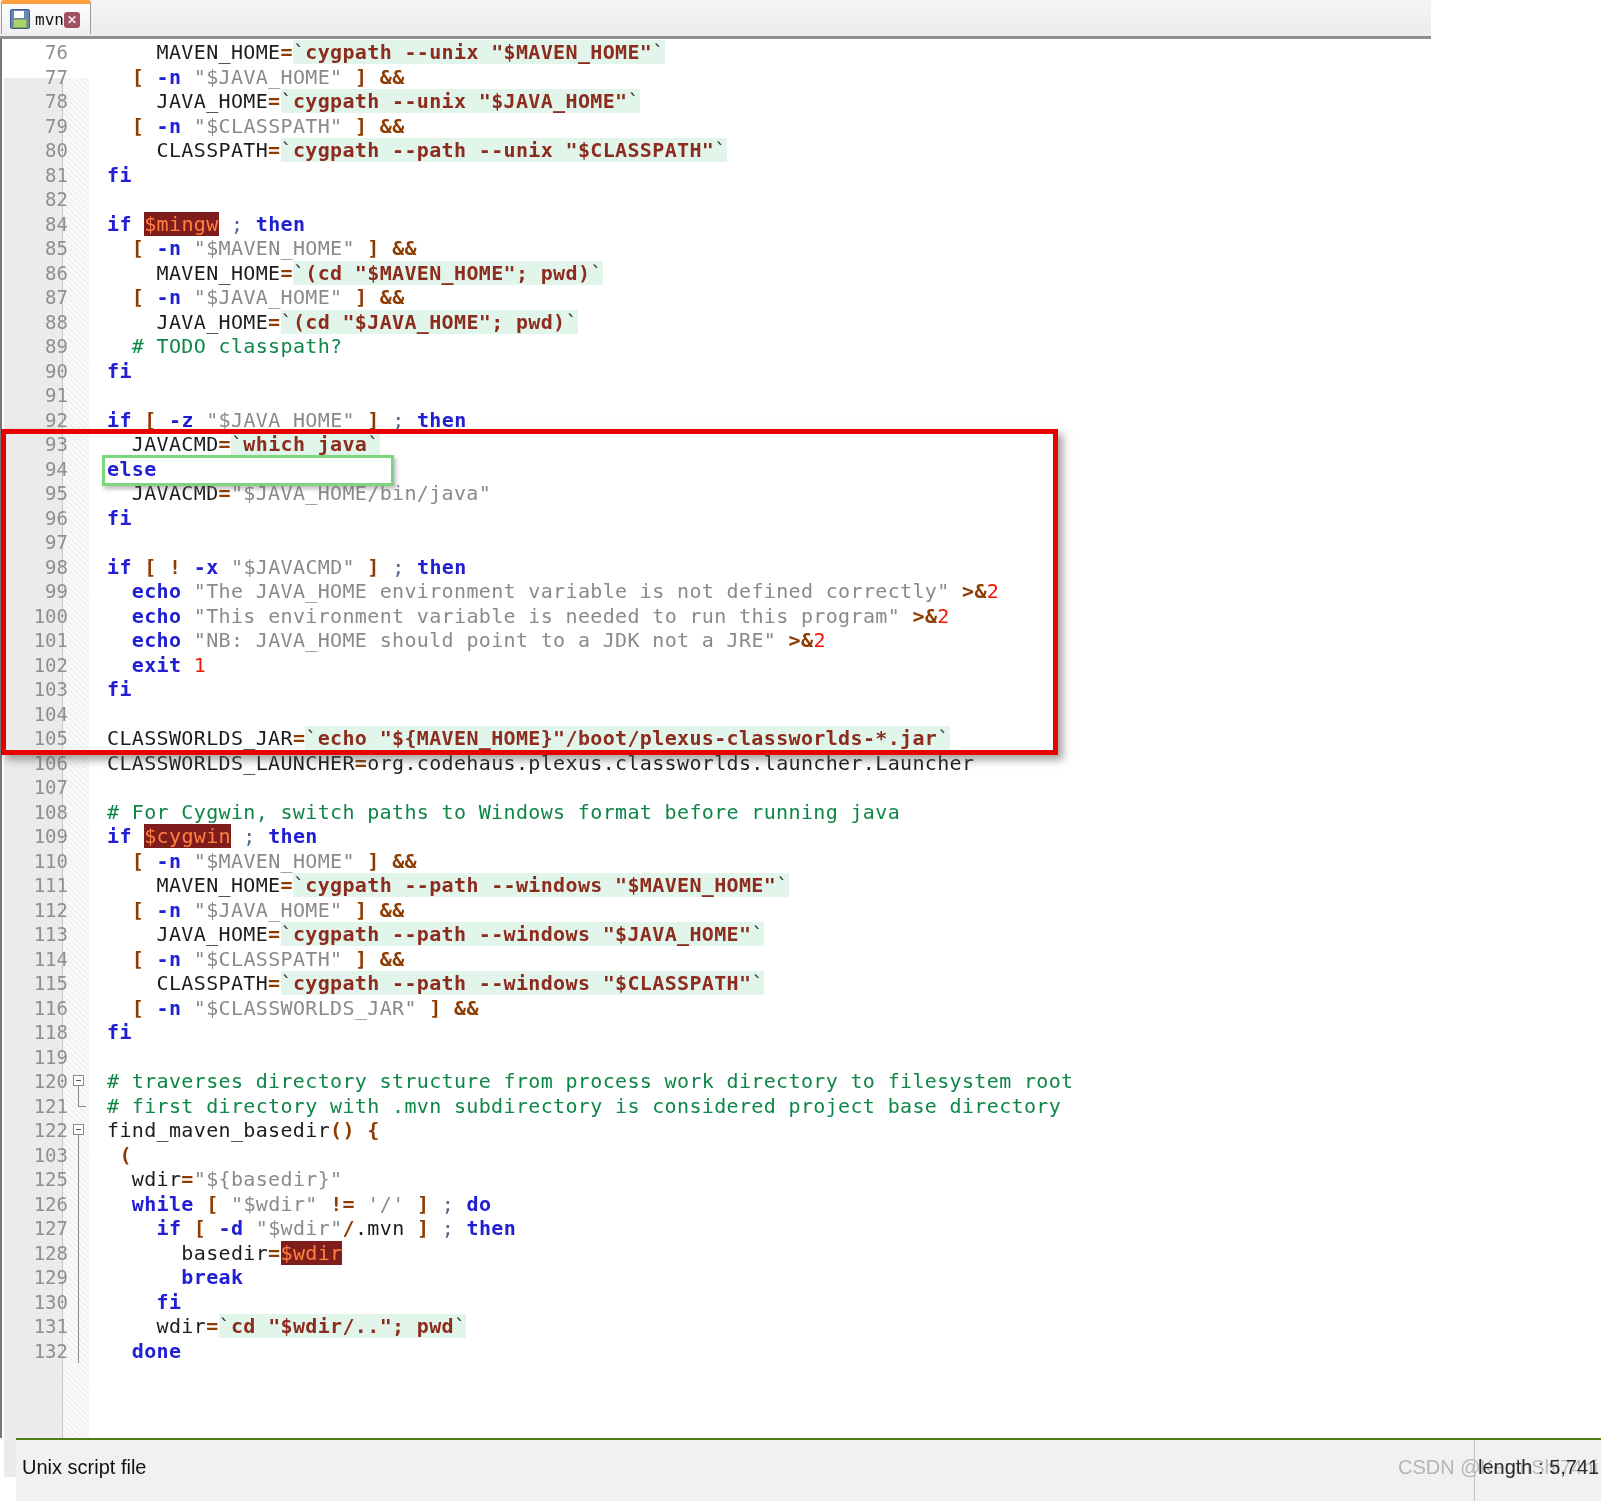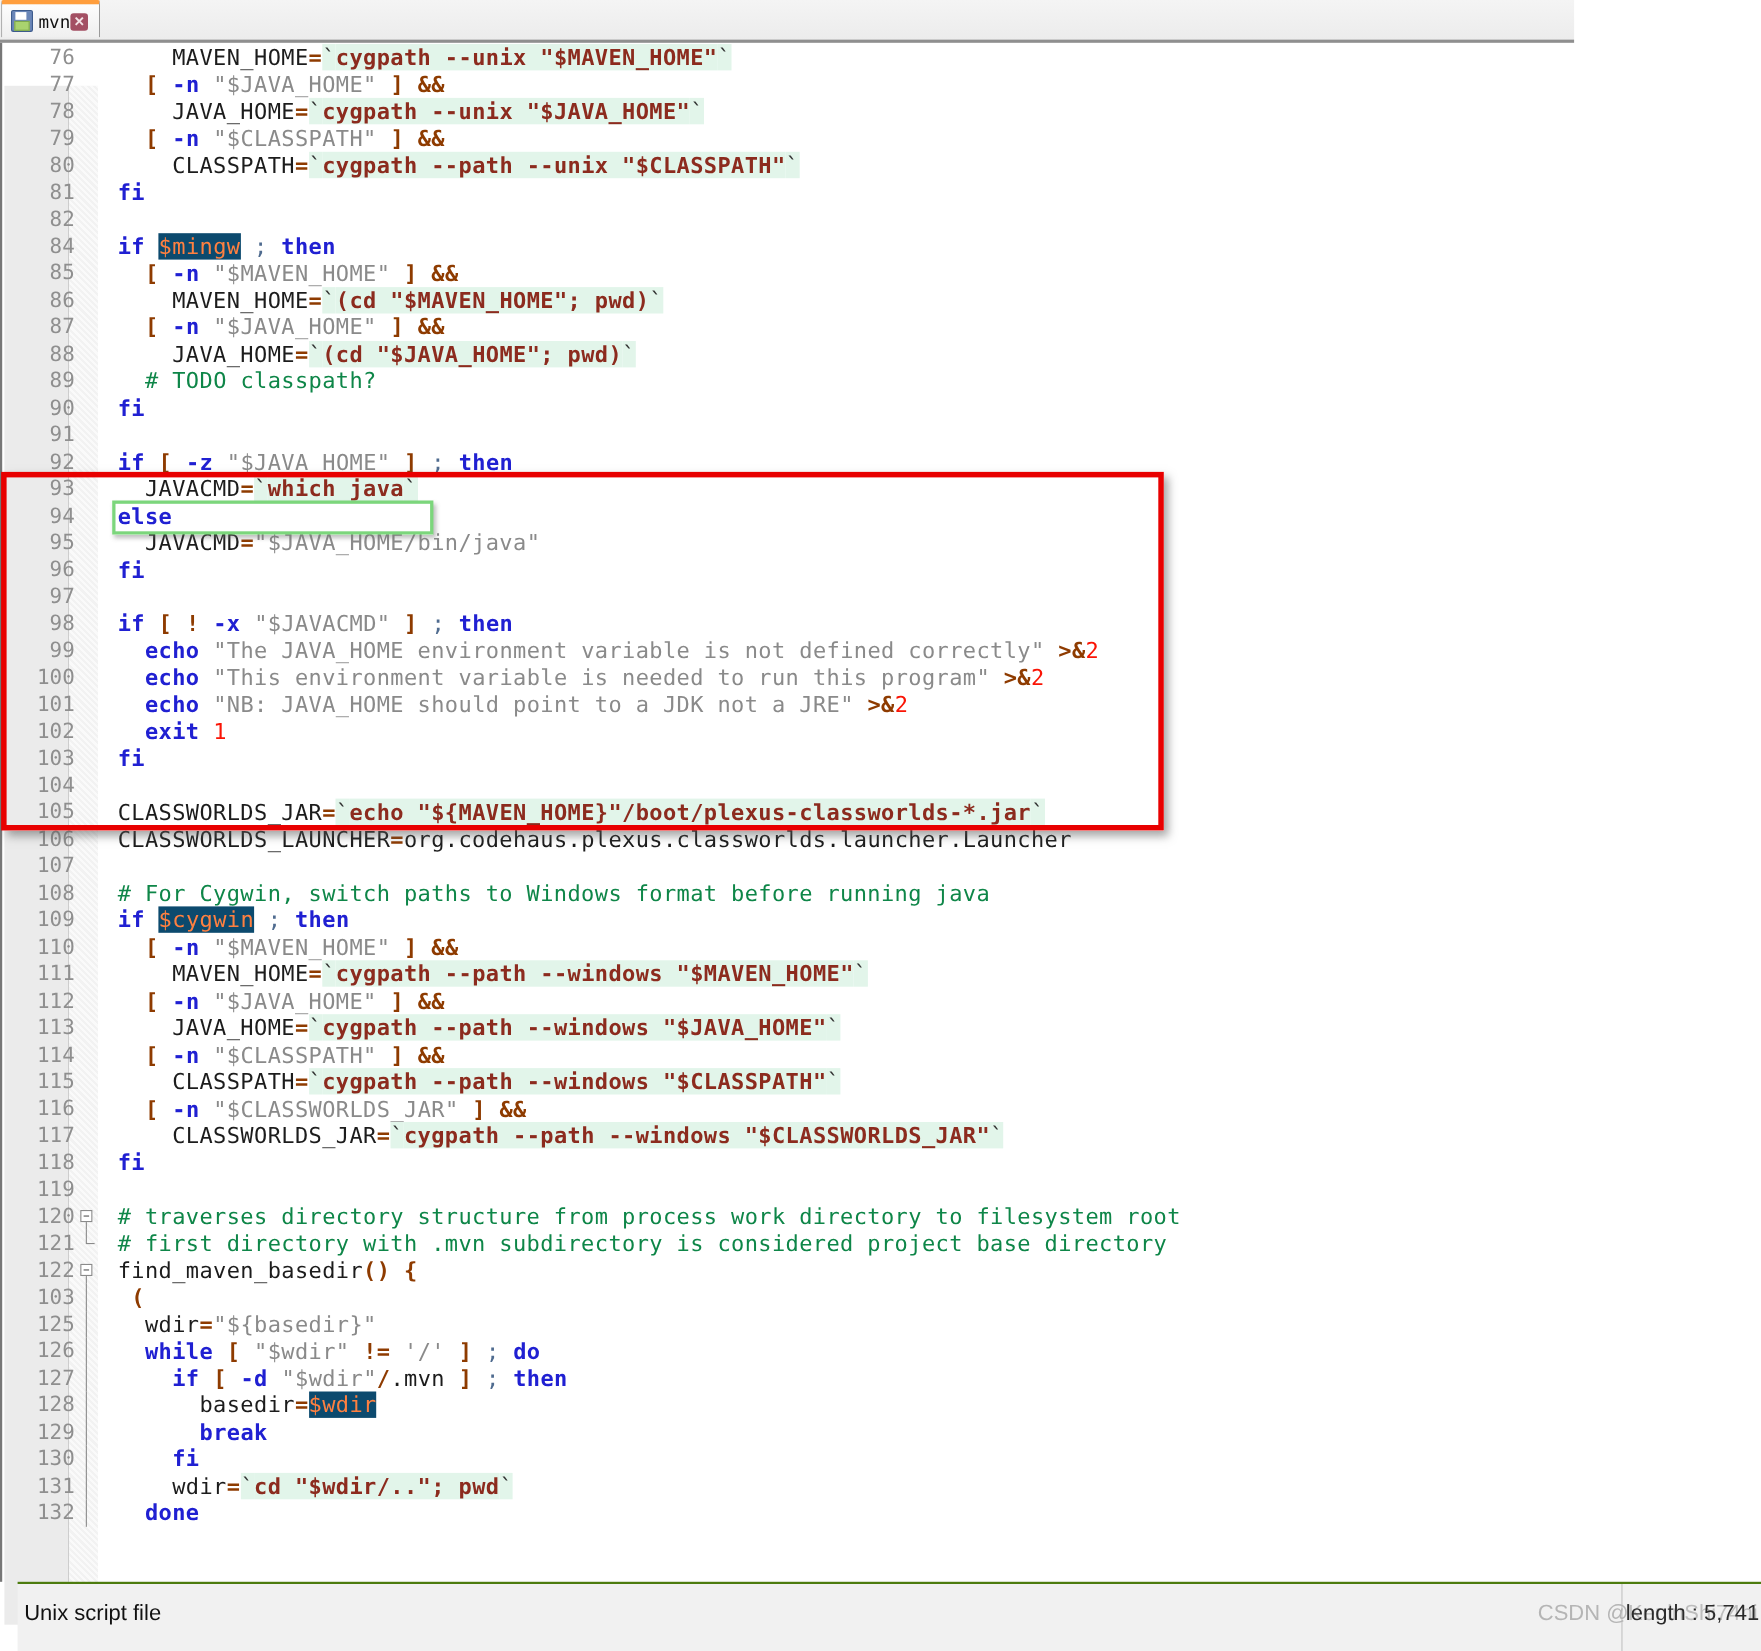--- a/index.html
+++ b/index.html
@@ -37,21 +37,21 @@
   .ln{display:inline-block;width:48px;text-align:right;color:#8F8F8F;font-size:19px;
       vertical-align:top;letter-spacing:0;}
   .fold{display:inline-block;width:39px;height:24.5px;position:relative;vertical-align:top;}
   .t-p  {color:#1C1C1C;}
   .t-kw {color:#2020D2;font-weight:bold;}
   .t-op {color:#8E3B00;font-weight:bold;}
   .t-sc {color:#4F6B8F;}
   .t-str{color:#8A8A8A;}
   .t-num{color:#FA1405;}
   .t-com{color:#0E8648;}
-  .t-var{color:#FF8040;background:#0c4a6e;}
+  .t-var{color:#FF8040;background:#7f1d1d;}
   .t-tk {color:#303030;background:#E2F5EA;}
   .t-cmd{color:#8C2B1E;font-weight:bold;background:#E2F5EA;}
 
   
   .fbox{position:absolute;left:5px;top:6px;width:11px;height:11px;background:#FFF;
         border:1px solid #8A8A8A;box-sizing:border-box;cursor:pointer;}
   .fbox:before{content:"";position:absolute;left:2px;top:4px;width:5px;height:1px;background:#555;}
   .fv{position:absolute;left:10px;width:1px;background:#8A8A8A;}
   .fh{position:absolute;left:10px;height:1px;background:#8A8A8A;}
 
@@ -123,21 +123,20 @@
     <div class="line"><span class="ln">107</span><span class="fold"></span></div>
     <div class="line"><span class="ln">108</span><span class="fold"></span><span class="t-com"># For Cygwin, switch paths to Windows format before running java</span></div>
     <div class="line"><span class="ln">109</span><span class="fold"></span><span class="t-kw">if</span><span class="t-p"> </span><span class="t-var">$cygwin</span><span class="t-p"> </span><span class="t-sc">;</span><span class="t-p"> </span><span class="t-kw">then</span></div>
     <div class="line"><span class="ln">110</span><span class="fold"></span><span class="t-p">  </span><span class="t-op">[</span><span class="t-p"> </span><span class="t-kw">-n</span><span class="t-p"> </span><span class="t-str">"$MAVEN_HOME"</span><span class="t-p"> </span><span class="t-op">]</span><span class="t-p"> </span><span class="t-op">&amp;&amp;</span></div>
     <div class="line"><span class="ln">111</span><span class="fold"></span><span class="t-p">    MAVEN_HOME</span><span class="t-op">=</span><span class="t-tk">`</span><span class="t-cmd">cygpath --path --windows "$MAVEN_HOME"</span><span class="t-tk">`</span></div>
     <div class="line"><span class="ln">112</span><span class="fold"></span><span class="t-p">  </span><span class="t-op">[</span><span class="t-p"> </span><span class="t-kw">-n</span><span class="t-p"> </span><span class="t-str">"$JAVA_HOME"</span><span class="t-p"> </span><span class="t-op">]</span><span class="t-p"> </span><span class="t-op">&amp;&amp;</span></div>
     <div class="line"><span class="ln">113</span><span class="fold"></span><span class="t-p">    JAVA_HOME</span><span class="t-op">=</span><span class="t-tk">`</span><span class="t-cmd">cygpath --path --windows "$JAVA_HOME"</span><span class="t-tk">`</span></div>
     <div class="line"><span class="ln">114</span><span class="fold"></span><span class="t-p">  </span><span class="t-op">[</span><span class="t-p"> </span><span class="t-kw">-n</span><span class="t-p"> </span><span class="t-str">"$CLASSPATH"</span><span class="t-p"> </span><span class="t-op">]</span><span class="t-p"> </span><span class="t-op">&amp;&amp;</span></div>
     <div class="line"><span class="ln">115</span><span class="fold"></span><span class="t-p">    CLASSPATH</span><span class="t-op">=</span><span class="t-tk">`</span><span class="t-cmd">cygpath --path --windows "$CLASSPATH"</span><span class="t-tk">`</span></div>
     <div class="line"><span class="ln">116</span><span class="fold"></span><span class="t-p">  </span><span class="t-op">[</span><span class="t-p"> </span><span class="t-kw">-n</span><span class="t-p"> </span><span class="t-str">"$CLASSWORLDS_JAR"</span><span class="t-p"> </span><span class="t-op">]</span><span class="t-p"> </span><span class="t-op">&amp;&amp;</span></div>
-    <div class="line"><span class="ln">117</span><span class="fold"></span><span class="t-p">    CLASSWORLDS_JAR</span><span class="t-op">=</span><span class="t-tk">`</span><span class="t-cmd">cygpath --path --windows "$CLASSWORLDS_JAR"</span><span class="t-tk">`</span></div>
     <div class="line"><span class="ln">118</span><span class="fold"></span><span class="t-kw">fi</span></div>
     <div class="line"><span class="ln">119</span><span class="fold"></span></div>
     <div class="line"><span class="ln">120</span><span class="fold"><span class="fbox"></span><span class="fv" style="top: 17px; height: 7.5px;"></span></span><span class="t-com"># traverses directory structure from process work directory to filesystem root</span></div>
     <div class="line"><span class="ln">121</span><span class="fold"><span class="fv" style="top: 0px; height: 12px;"></span><span class="fh" style="top: 12px; width: 8px;"></span></span><span class="t-com"># first directory with .mvn subdirectory is considered project base directory</span></div>
     <div class="line"><span class="ln">122</span><span class="fold"><span class="fbox"></span><span class="fv" style="top: 17px; height: 7.5px;"></span></span><span class="t-p">find_maven_basedir</span><span class="t-op">()</span><span class="t-p"> </span><span class="t-op">{</span></div>
     <div class="line"><span class="ln">103</span><span class="fold"><span class="fv" style="top: 0px; height: 24.5px;"></span></span><span class="t-p"> </span><span class="t-op">(</span></div>
     <div class="line"><span class="ln">125</span><span class="fold"><span class="fv" style="top: 0px; height: 24.5px;"></span></span><span class="t-p">  wdir</span><span class="t-op">=</span><span class="t-str">"${basedir}"</span></div>
     <div class="line"><span class="ln">126</span><span class="fold"><span class="fv" style="top: 0px; height: 24.5px;"></span></span><span class="t-p">  </span><span class="t-kw">while</span><span class="t-p"> </span><span class="t-op">[</span><span class="t-p"> </span><span class="t-str">"$wdir"</span><span class="t-p"> </span><span class="t-op">!=</span><span class="t-p"> </span><span class="t-str">'/'</span><span class="t-p"> </span><span class="t-op">]</span><span class="t-p"> </span><span class="t-sc">;</span><span class="t-p"> </span><span class="t-kw">do</span></div>
     <div class="line"><span class="ln">127</span><span class="fold"><span class="fv" style="top: 0px; height: 24.5px;"></span></span><span class="t-p">    </span><span class="t-kw">if</span><span class="t-p"> </span><span class="t-op">[</span><span class="t-p"> </span><span class="t-kw">-d</span><span class="t-p"> </span><span class="t-str">"$wdir"</span><span class="t-op">/</span><span class="t-p">.mvn</span><span class="t-p"> </span><span class="t-op">]</span><span class="t-p"> </span><span class="t-sc">;</span><span class="t-p"> </span><span class="t-kw">then</span></div>
     <div class="line"><span class="ln">128</span><span class="fold"><span class="fv" style="top: 0px; height: 24.5px;"></span></span><span class="t-p">      basedir</span><span class="t-op">=</span><span class="t-var">$wdir</span></div>

